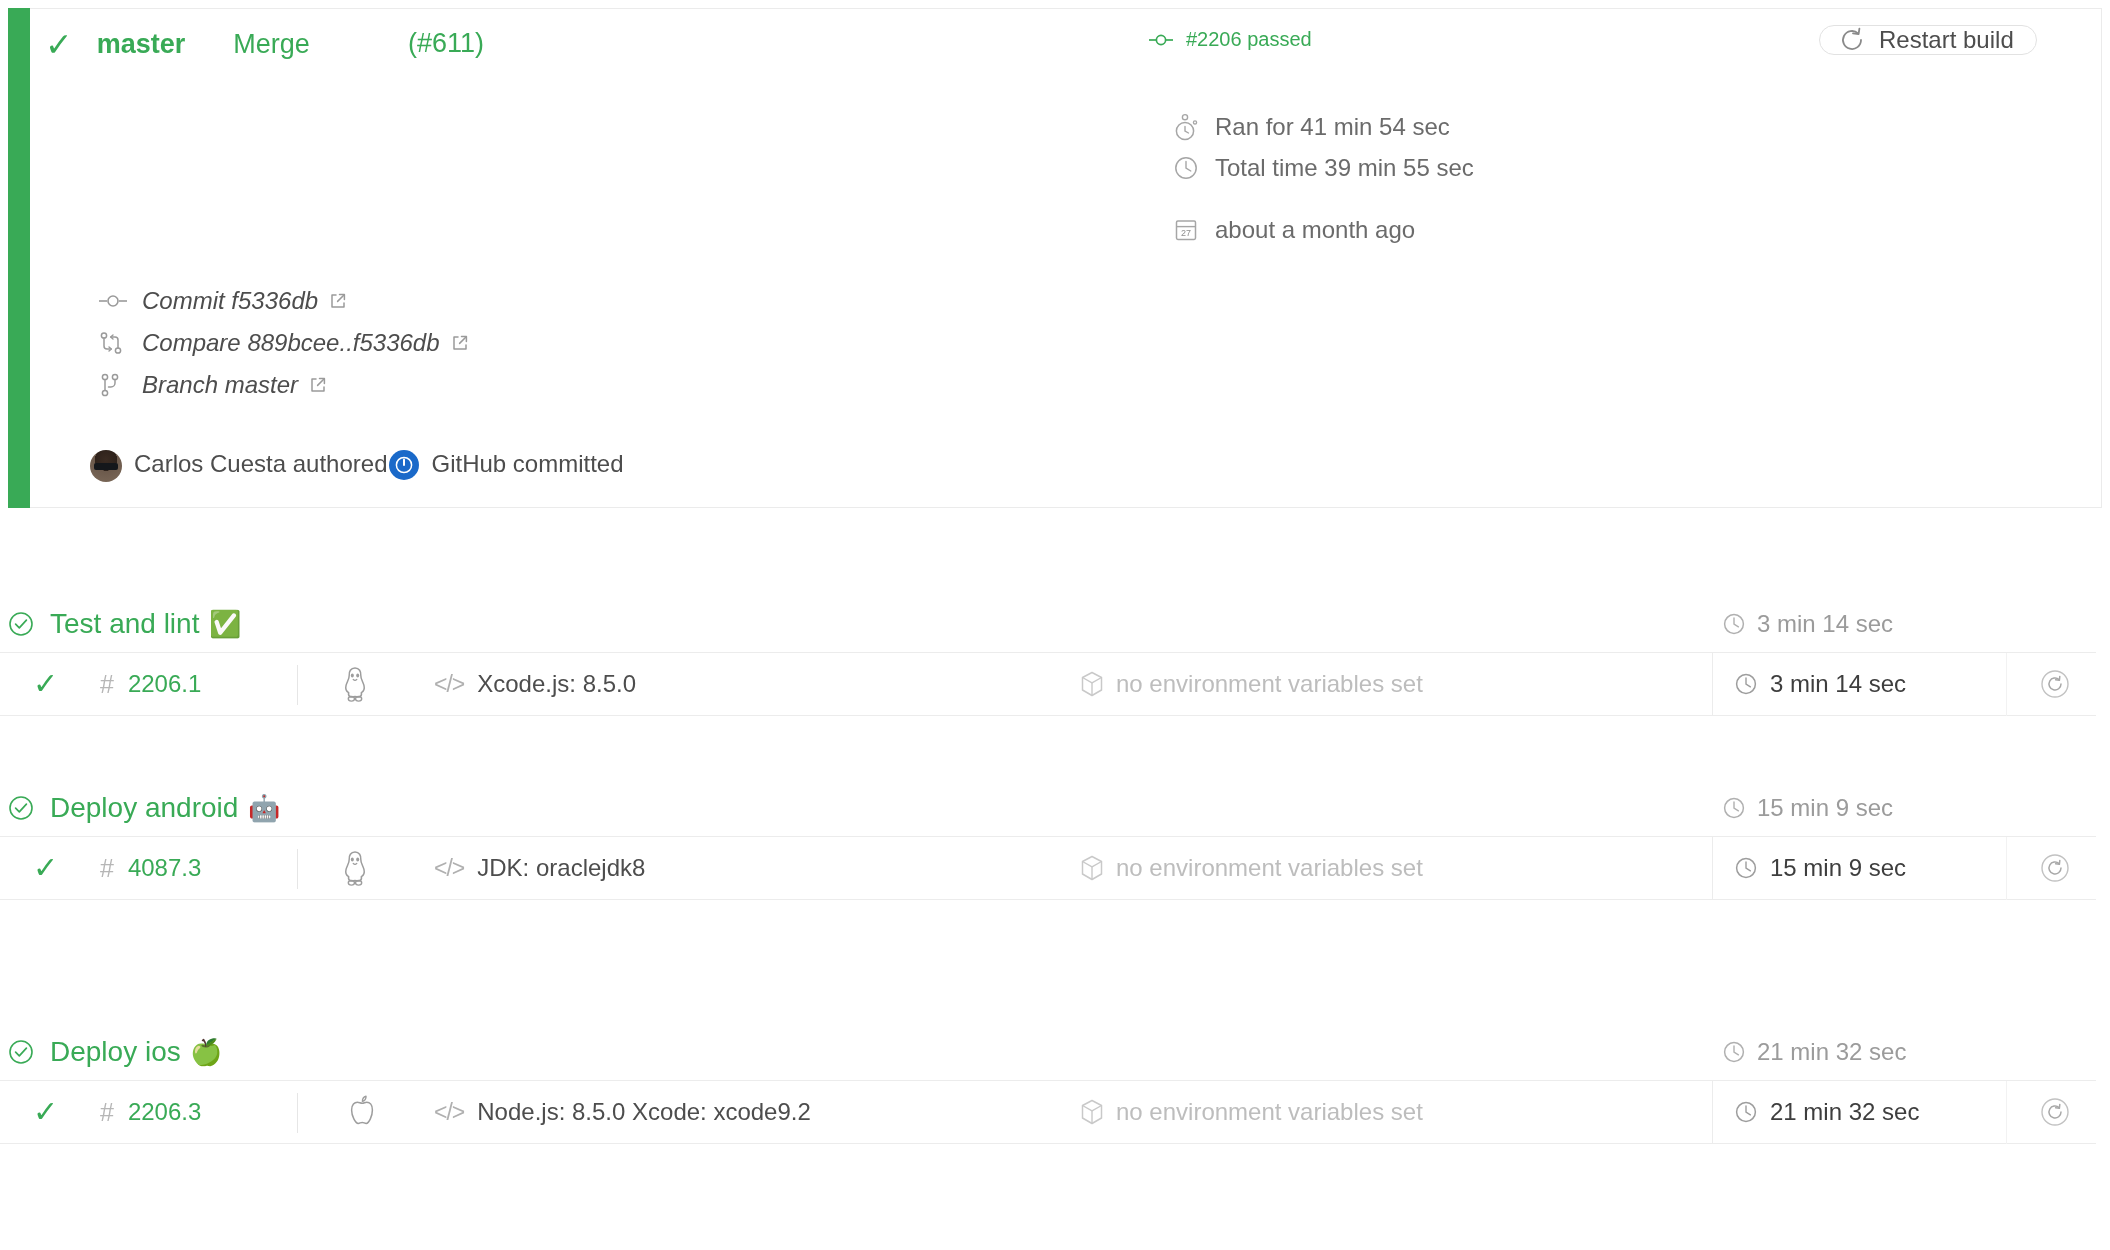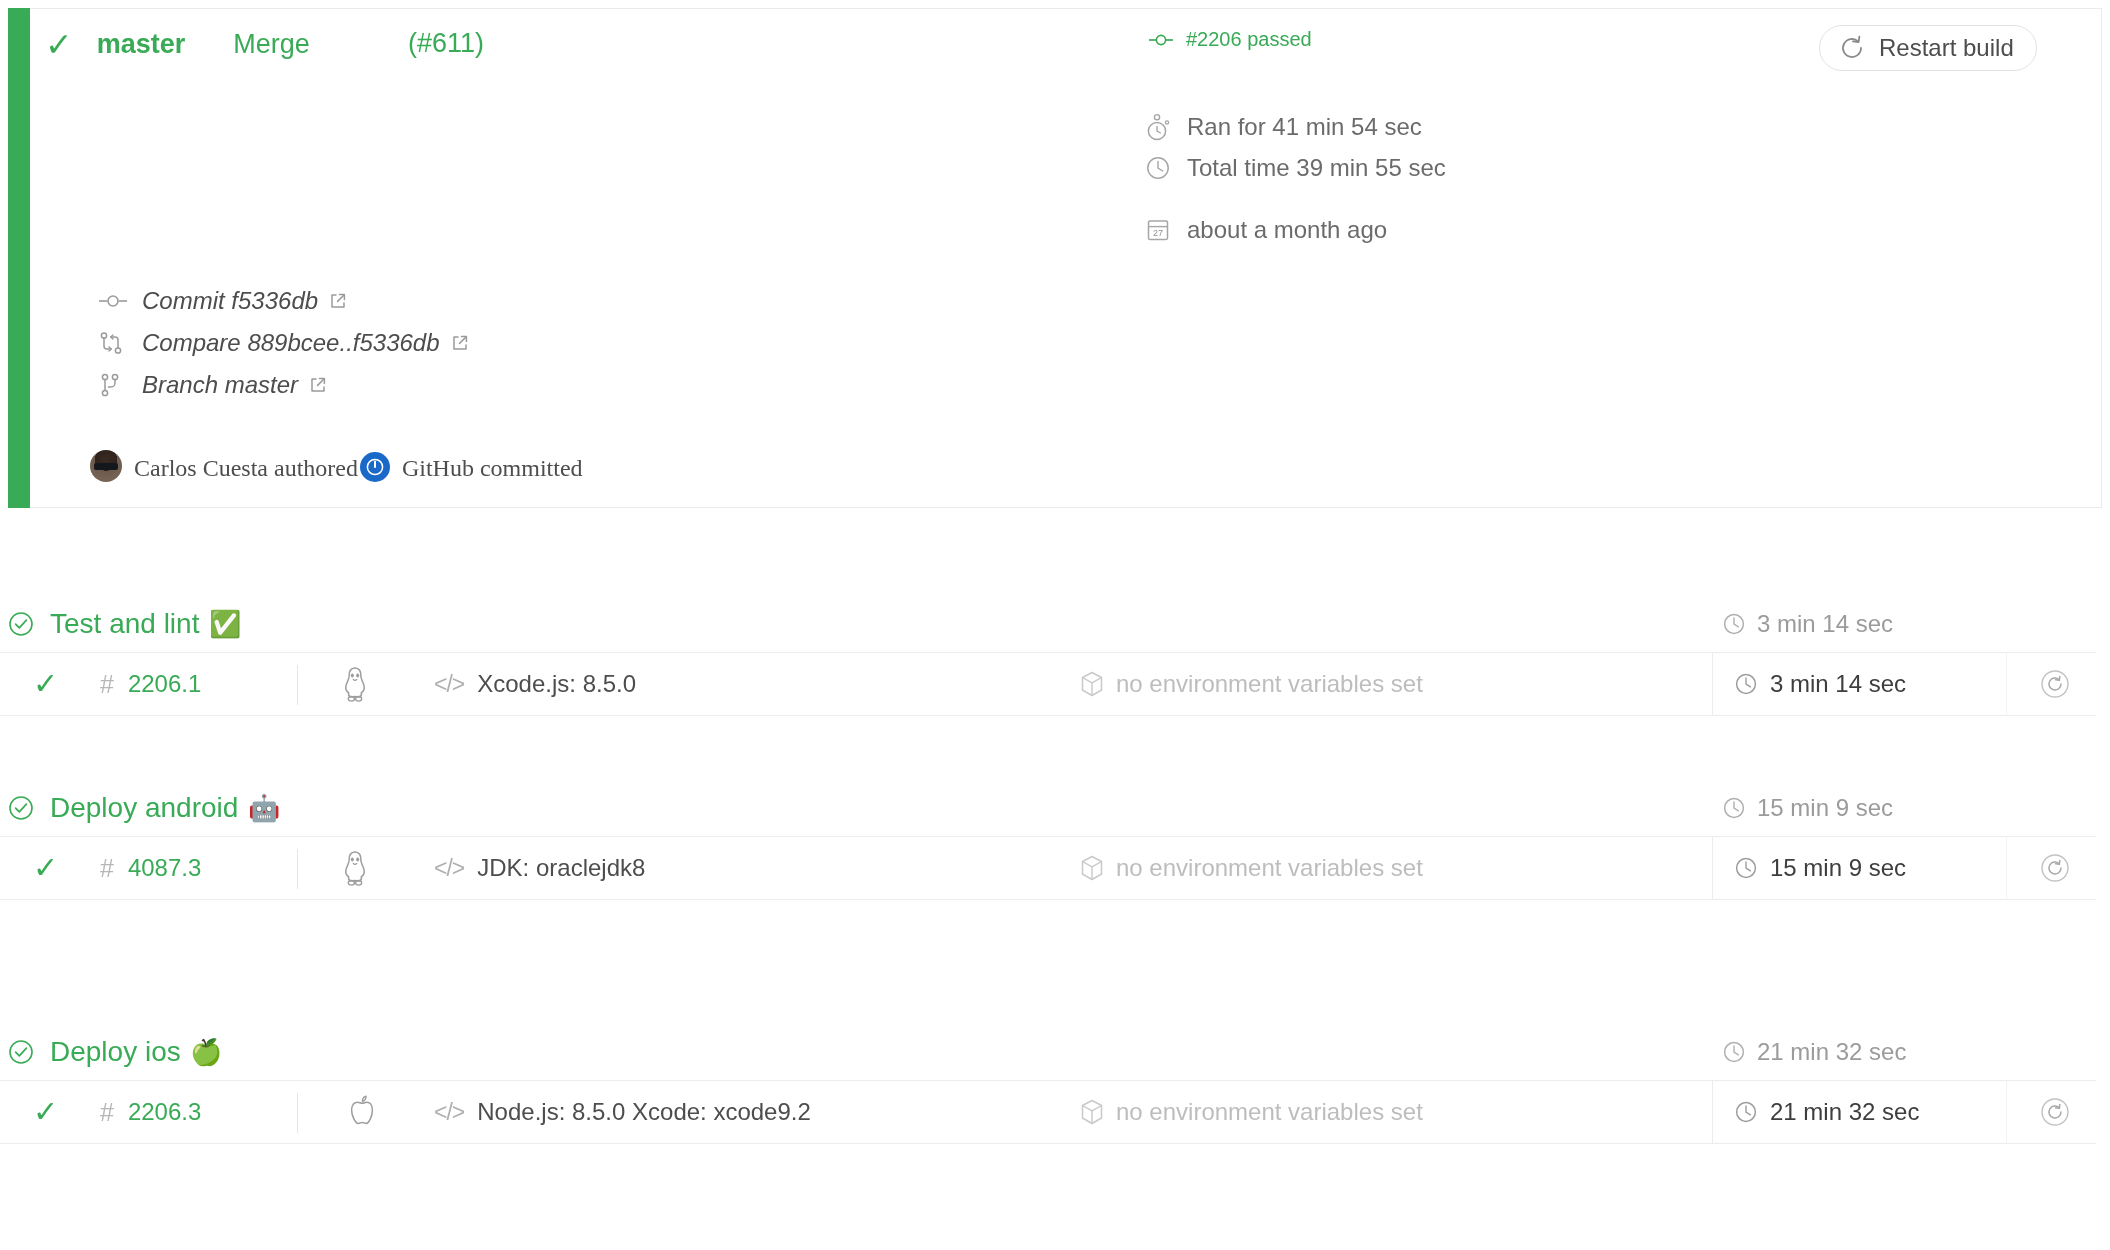--- a/index.html
+++ b/index.html
@@ -100,20 +100,21 @@
     margin-bottom: 12px;
     white-space: nowrap;
   }
   .meta-row .ico {
     width: 30px;
     margin-right: 12px;
     display: flex;
     align-items: center;
     justify-content: flex-start;
     flex: none;
+    margin-left: 28px;
   }
   .meta-row.spaced { margin-top: 34px; }
 
   
   .commit-links {
     position: absolute;
     left: 98px;
     top: 287px;
     font-size: 24px;
     color: #4d4d4d;
@@ -132,25 +133,24 @@
     align-items: center;
     flex: none;
   }
   .ext-ico { margin-left: 11px; display: inline-flex; align-items: center; }
 
   .author-row {
     position: absolute;
     left: 90px;
     top: 450px;
     display: flex;
-    align-items: flex-end;
+    align-items: flex-start;
     font-size: 24px;
     color: #4d4d4d;
     white-space: nowrap;
-    font-family: Liberation Serif, serif;
   }
   .avatar {
     width: 32px;
     height: 32px;
     border-radius: 50%;
     margin-right: 12px;
     background:
       radial-gradient(circle at 50% 30%, #3a2b22 0%, #2e221b 40%, #6c5a4c 41%, #7d6a5a 100%);
     position: relative;
     overflow: hidden;
@@ -172,21 +172,21 @@
     display: inline-flex;
     align-items: center;
     justify-content: center;
     flex: none;
   }
 
   .restart-build-btn {
     position: absolute;
     left: 1819px;
     top: 25px;
-    height: 46px;
+    height: 30px;
     padding: 0 22px 0 18px;
     border: 1px solid #e2e2e2;
     border-radius: 24px;
     background: #fff;
     display: flex;
     align-items: center;
     font-size: 24px;
     color: #4d4d4d;
     cursor: pointer;
     box-sizing: border-box;

